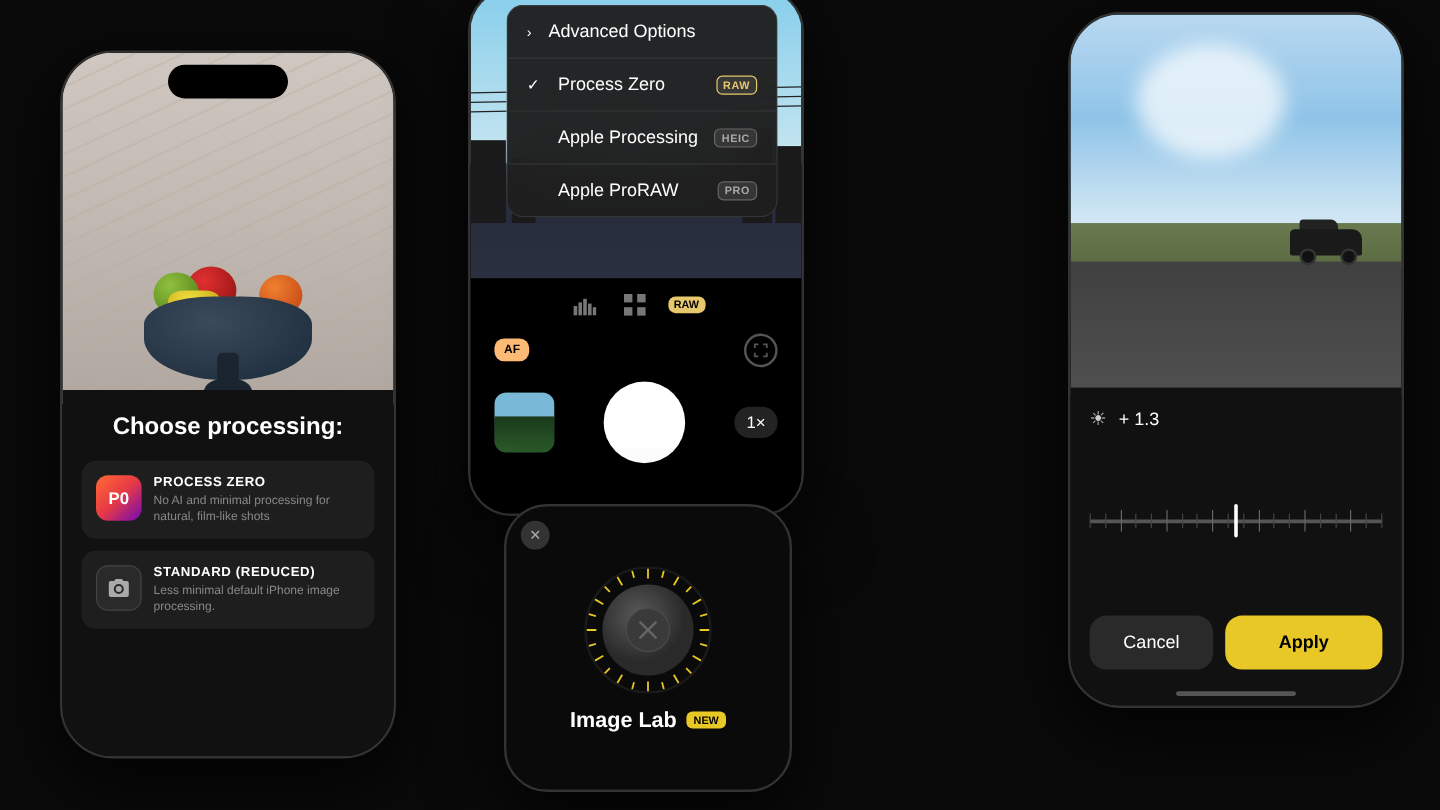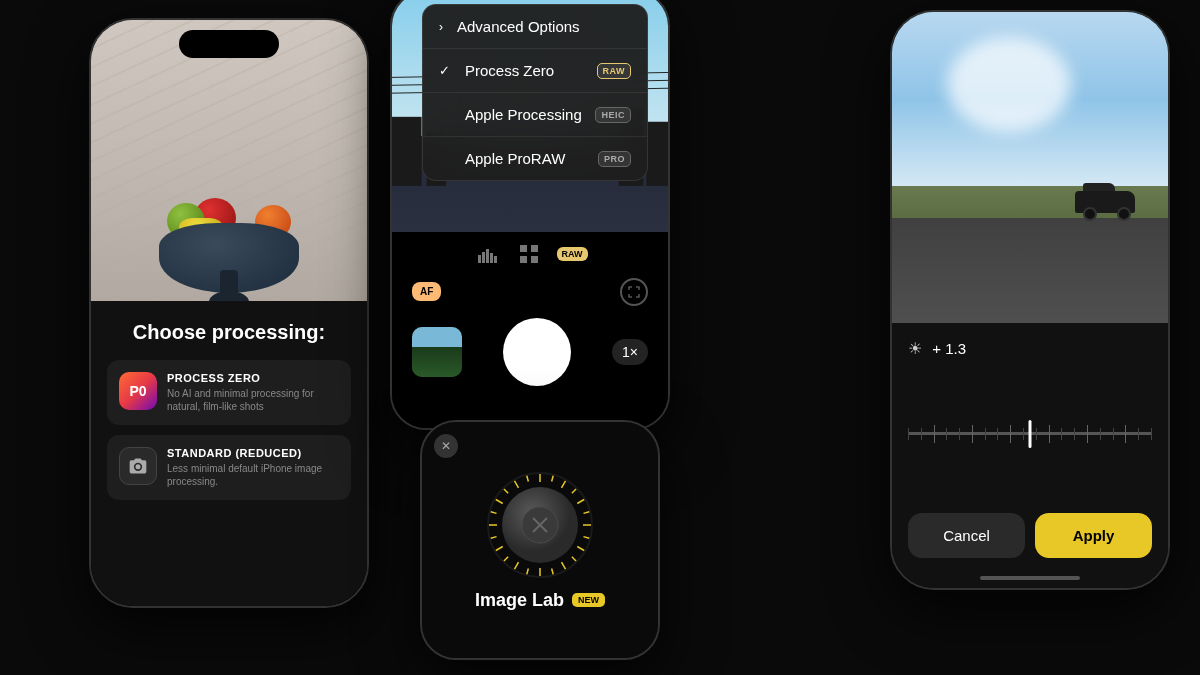--- a/index.html
+++ b/index.html
@@ -25,25 +25,24 @@
       width: 100%;
       height: 100%;
       overflow: hidden;
       position: relative;
       background: #000;
     }
 
     
     .phone-left {
       left: 50px;
-      top: 18px;
+      top: 42px;
       width: 280px;
       height: 590px;
       border-radius: 44px;
-      margin-left: 39px;
     }
     .phone-left .notch {
       position: absolute;
       top: 10px;
       left: 50%;
       transform: translateX(-50%);
       width: 100px;
       height: 28px;
       background: #000;
       border-radius: 20px;
@@ -546,21 +545,20 @@
       background: #fff;
       border-radius: 2px;
     }
     .editor-buttons {
       display: flex;
       gap: 10px;
       margin-top: 4px;
     }
     .btn-cancel {
       flex: 1;
-      padding: 14px;
       background: #2a2a2a;
       border: none;
       border-radius: 14px;
       color: #fff;
       font-size: 15px;
       font-weight: 500;
       cursor: pointer;
     }
     .btn-apply {
       flex: 1;

